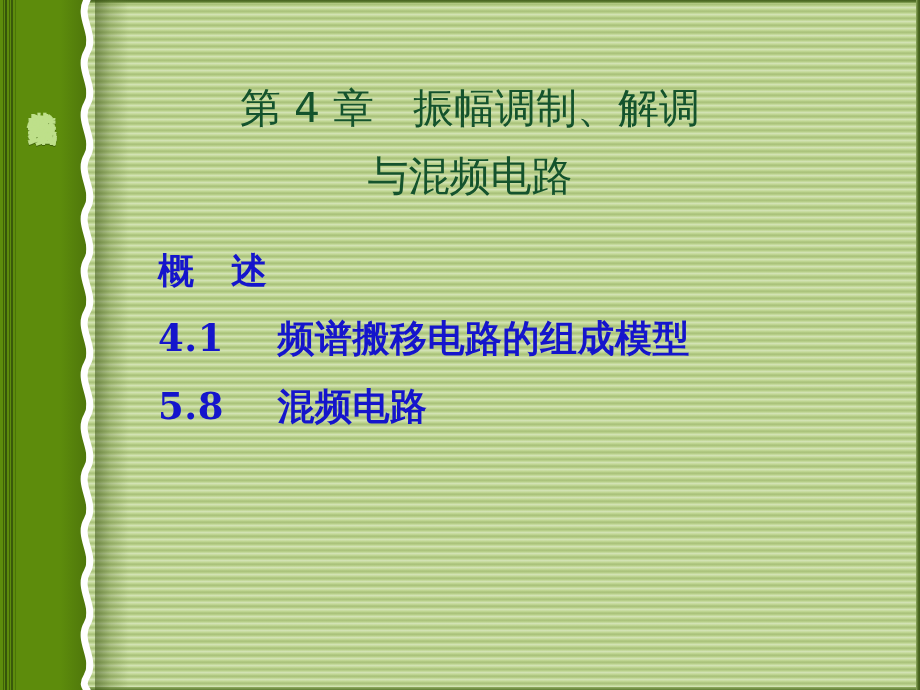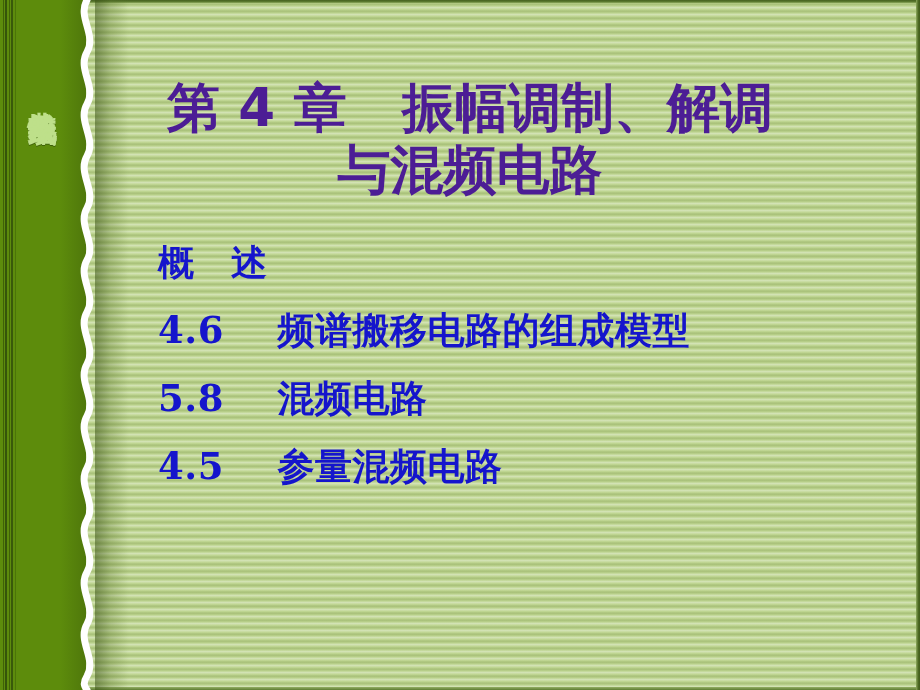--- a/index.html
+++ b/index.html
@@ -130,48 +130,48 @@
     width: 790px;
     height: 690px;
   }
 
   #title-block {
     position: absolute;
     left: 0;
     top: 78px;
     width: 680px;
     text-align: center;
-    color: #4c1d95;
+    color: #14532d;
     font-family: "DejaVu Sans", "Liberation Sans", sans-serif;
-    font-weight: bold;
-    font-size: 53px;
+    font-weight: normal;
+    font-size: 41px;
     line-height: 60px;
     letter-spacing: 0px;
   }
   .title-line { display: block; white-space: pre; }
   #title-line-1 { text-indent: 0; }
-  #title-line-2 { margin-top: 2px; }
+  #title-line-2 { margin-top: 8px; }
 
   #toc {
     position: absolute;
     left: 28px;
     top: 228px;
     width: 740px;
   }
   .toc-row {
     display: block;
     color: #1515cc;
     font-family: "DejaVu Serif", "Liberation Serif", serif;
     font-weight: bold;
     font-size: 37px;
     line-height: 68px;
     white-space: pre;
     letter-spacing: 0.5px;
   }
-  #toc-row-0 { font-size: 36px; }
+  #toc-row-0 { font-size: 36px; margin-top: 8px; }
 </style>
 </head>
 <body>
 
 <div id="slide">
 
   <div id="slide-texture"></div>
   <div id="edge-top"></div>
   <div id="edge-bottom"></div>
   <div id="edge-right"></div>
@@ -209,19 +209,18 @@
 
   <div id="content">
 
     <div id="title-block">
       <span class="title-line" id="title-line-1">第 4 章   振幅调制、解调</span>
       <span class="title-line" id="title-line-2">与混频电路</span>
     </div>
 
     <div id="toc">
       <span class="toc-row" id="toc-row-0">概　述</span>
-      <span class="toc-row" id="toc-row-1">4.6    频谱搬移电路的组成模型</span>
+      <span class="toc-row" id="toc-row-1">4.1    频谱搬移电路的组成模型</span>
       <span class="toc-row" id="toc-row-3">5.8    混频电路</span>
-      <span class="toc-row" id="toc-row-5">4.5    参量混频电路</span>
     </div>
 
   </div>
 </div>
 
 </body></html>

